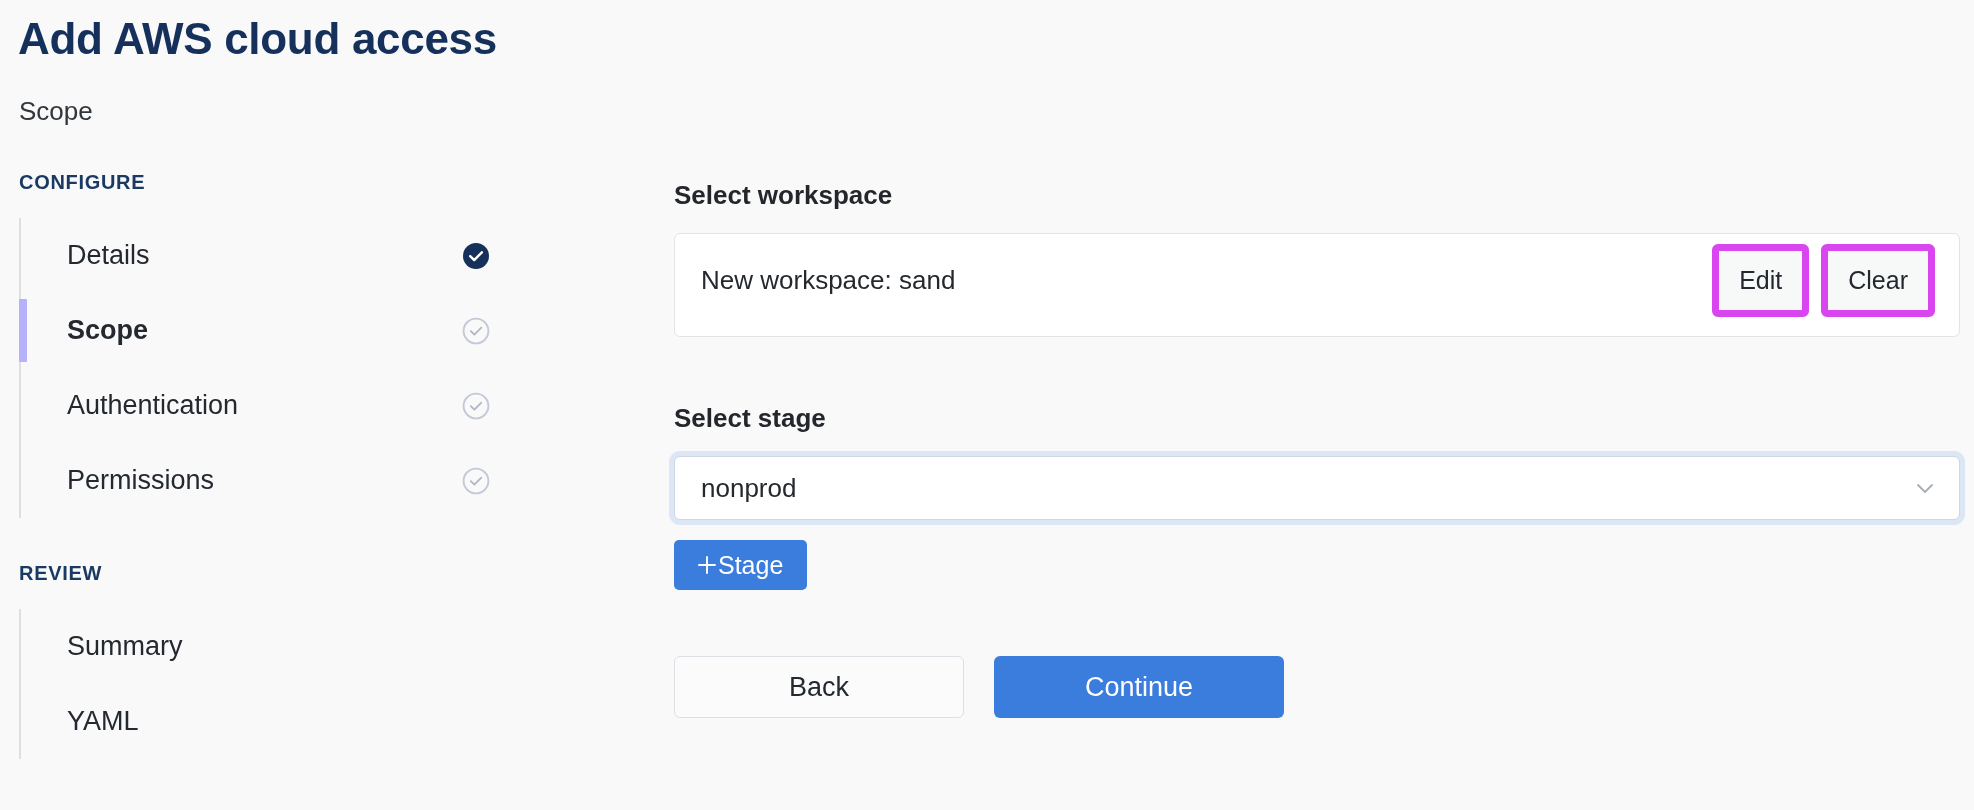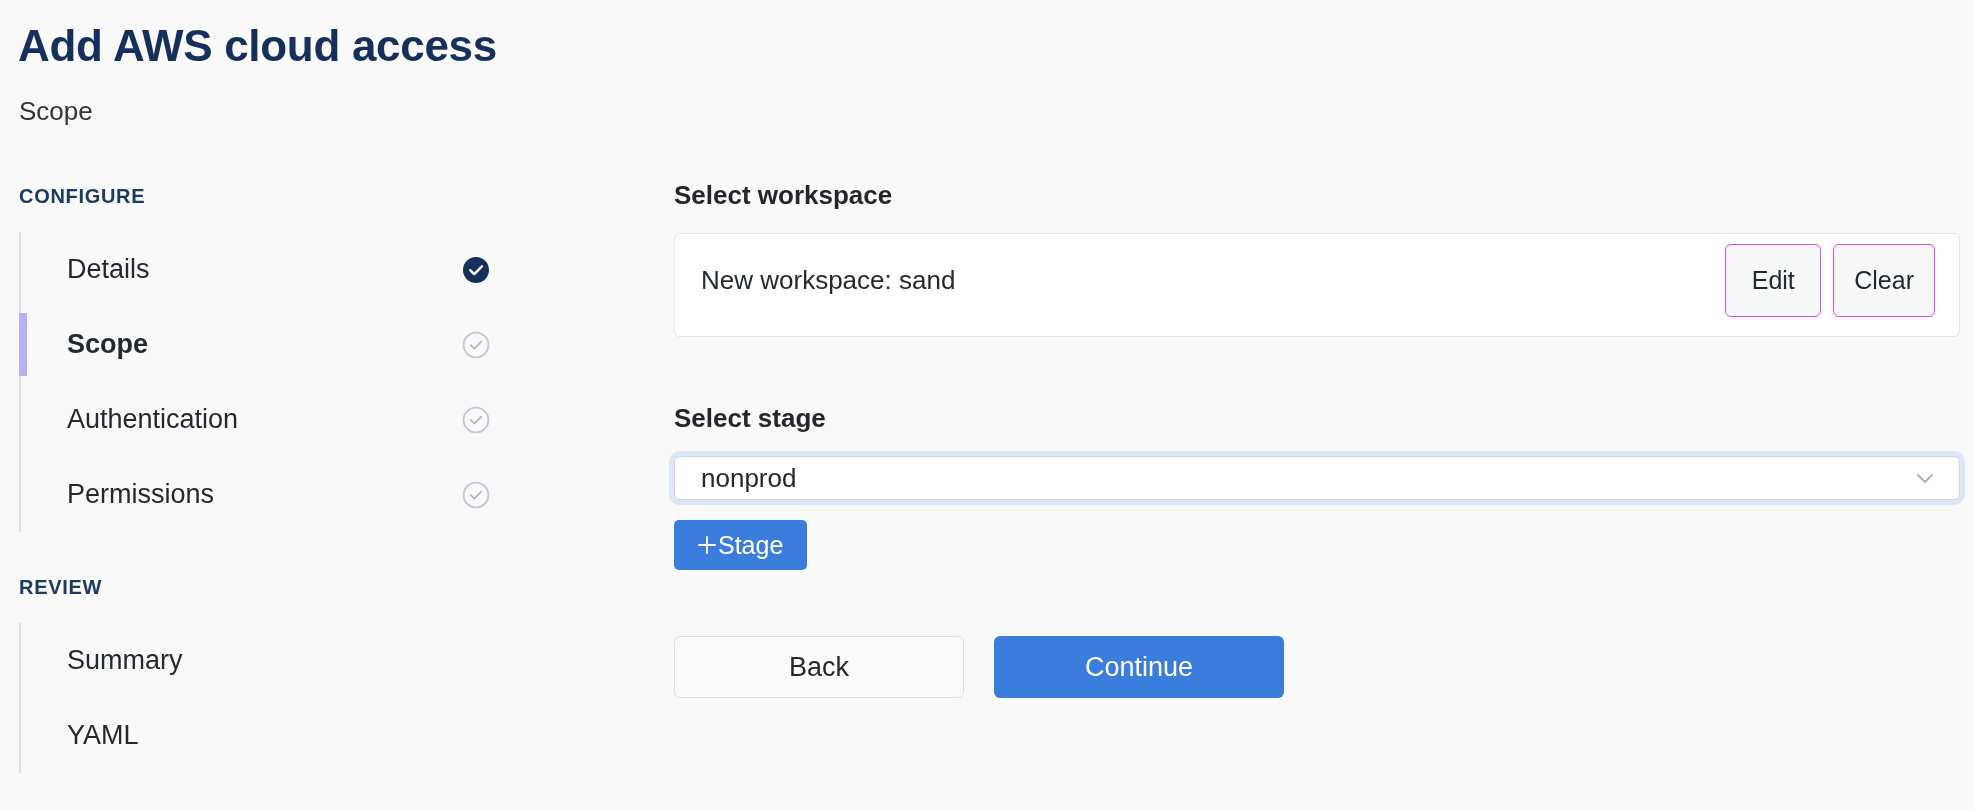--- a/index.html
+++ b/index.html
@@ -18,33 +18,32 @@
   
   .page-title {
     position: absolute;
     left: 18px; top: 14px;
     font-size: 44px;
     font-weight: 600;
     color: #16305c;
     letter-spacing: -0.3px;
     line-height: 1.15;
     white-space: nowrap;
-    margin-top: 7px;
   }
   .page-subtitle {
     position: absolute;
     left: 19px; top: 96px;
     font-size: 26px;
     font-weight: 400;
     color: #31363b;
     white-space: nowrap;
   }
 
   
-  .sidebar { position: absolute; left: 0; top: 185px; width: 520px; }
+  .sidebar { position: absolute; left: 0; top: 171px; width: 520px; }
 
   .group-header {
     font-size: 20px;
     font-weight: 700;
     color: #1b3a63;
     letter-spacing: 0.7px;
     padding-left: 19px;
     margin-bottom: 24px;
   }
 
@@ -114,35 +113,35 @@
     font-size: 26px;
     color: #24292f;
     white-space: nowrap;
   }
   .ws-actions { display: flex; gap: 12px; }
   .btn-soft {
     min-width: 96px;
     height: 73px;
     padding: 0 20px;
     background: #f7f8f8;
-    border: 1px solid #d946ef;
+    border: 7px solid #d946ef;
     border-radius: 6px;
     font-family: inherit;
     font-size: 25px;
     color: #24292f;
     cursor: pointer;
     line-height: 1;
   }
 
   .block-gap { height: 66px; }
 
   
   .select-wrap {
     position: relative;
-    height: 44px;
+    height: 64px;
     background: #ffffff;
     border: 1px solid #cfd6e4;
     border-radius: 6px;
     box-shadow: 0 0 0 5px #dce6f5;
     display: flex;
     align-items: center;
     padding: 0 26px;
     cursor: pointer;
   }
   .select-value {

